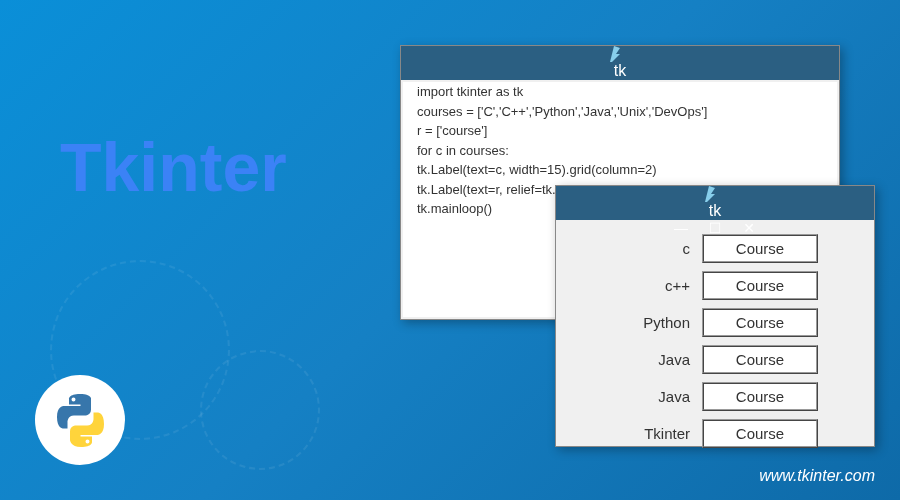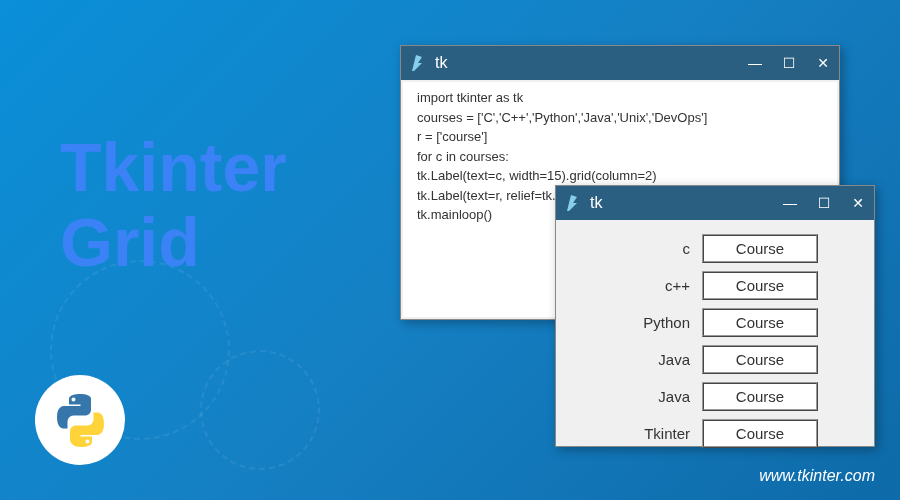--- a/index.html
+++ b/index.html
@@ -59,20 +59,21 @@
     }
     .win1 { left: 400px; top: 45px; width: 440px; height: 275px; }
     .win2 { left: 555px; top: 185px; width: 320px; height: 262px; }
     .titlebar {
       background: #2b5f82;
       height: 34px;
       display: flex;
       align-items: center;
       padding: 0 8px;
       color: white;
+      flex-direction: column;
     }
     .tk-icon {
       width: 16px;
       height: 16px;
       margin-right: 10px;
       display: inline-flex;
       align-items: center;
       justify-content: center;
     }
     .win-title {
@@ -87,21 +88,21 @@
     .win-btn {
       width: 16px;
       height: 16px;
       display: flex;
       align-items: center;
       justify-content: center;
       cursor: pointer;
       font-size: 14px;
     }
     .code-area {
-      padding: 6px 14px;
+      padding: 0 14px;
       font-family: Arial, sans-serif;
       font-size: 13px;
       line-height: 1.5;
       color: #333;
       background: white;
       margin: 2px;
       height: calc(100% - 38px);
     }
     .grid-area {
       padding: 14px 20px;
@@ -133,21 +134,20 @@
     }
   </style>
 </head>
 <body>
 
 <div class="bg-gear gear1"></div>
 <div class="bg-gear gear2"></div>
 
 <div class="title">
   <div>Tkinter</div>
-  <div>Grid</div>
 </div>
 
 <div class="logo-circle">
   <svg class="python-logo" viewBox="0 0 110 110">
     <path fill="#3776ab" d="M54 2c-23 0-22 10-22 10v11h23v3H23s-15-2-15 22 13 23 13 23h8V58s0-13 13-13h22s12 0 12-12V14S80 2 54 2zM41 9a4 4 0 110 8 4 4 0 010-8z"></path>
     <path fill="#ffd43b" d="M56 108c23 0 22-10 22-10V87H55v-3h32s15 2 15-22-13-23-13-23h-8v13s0 13-13 13H46s-12 0-12 12v17s1 14 22 14zm13-7a4 4 0 110-8 4 4 0 010 8z"></path>
   </svg>
 </div>
 
 <div class="window win1">

